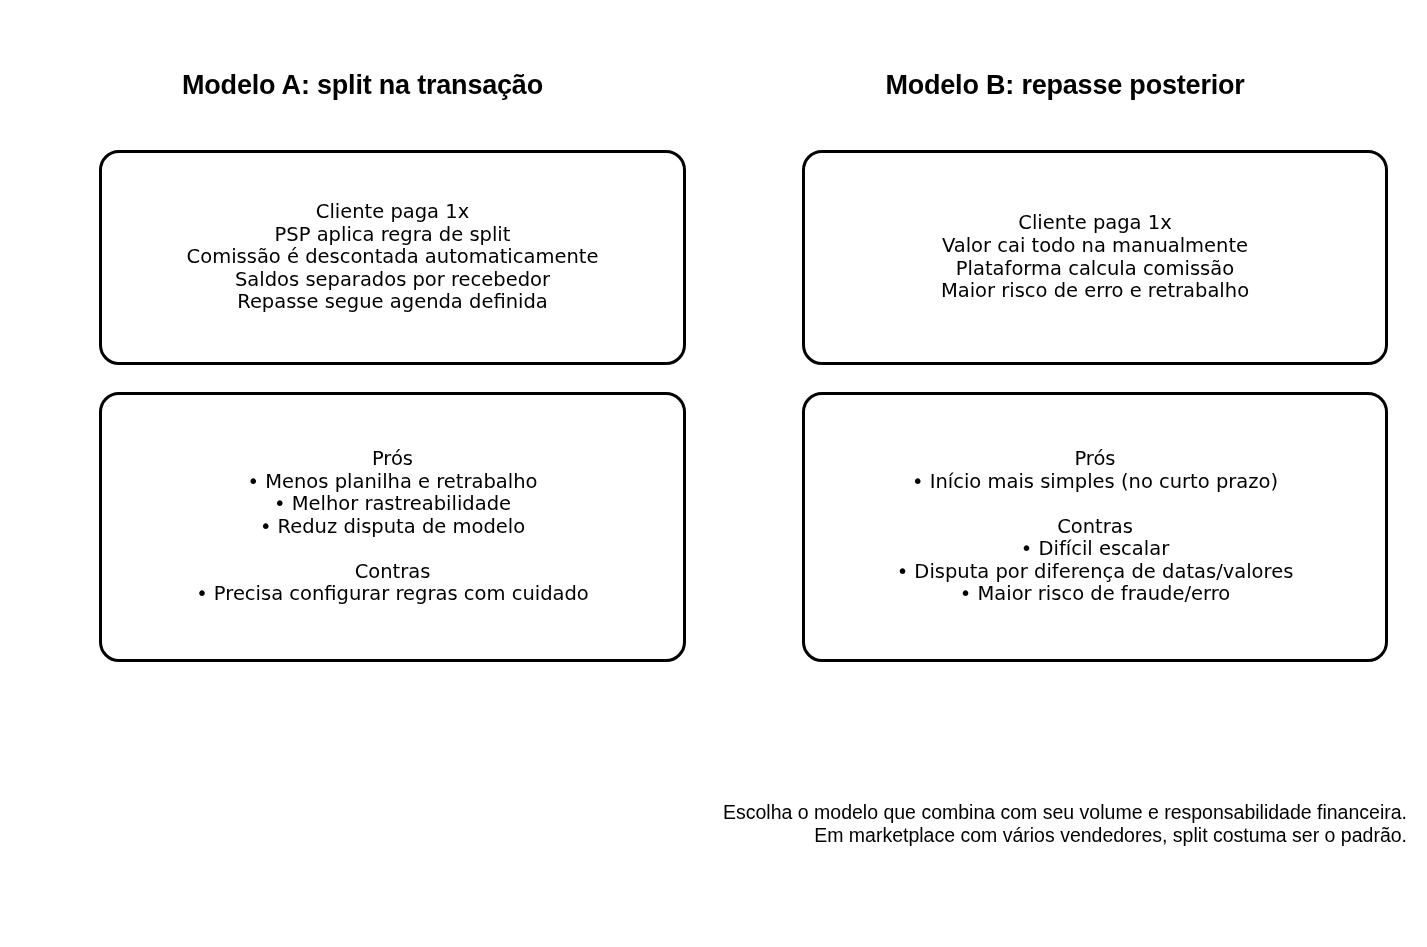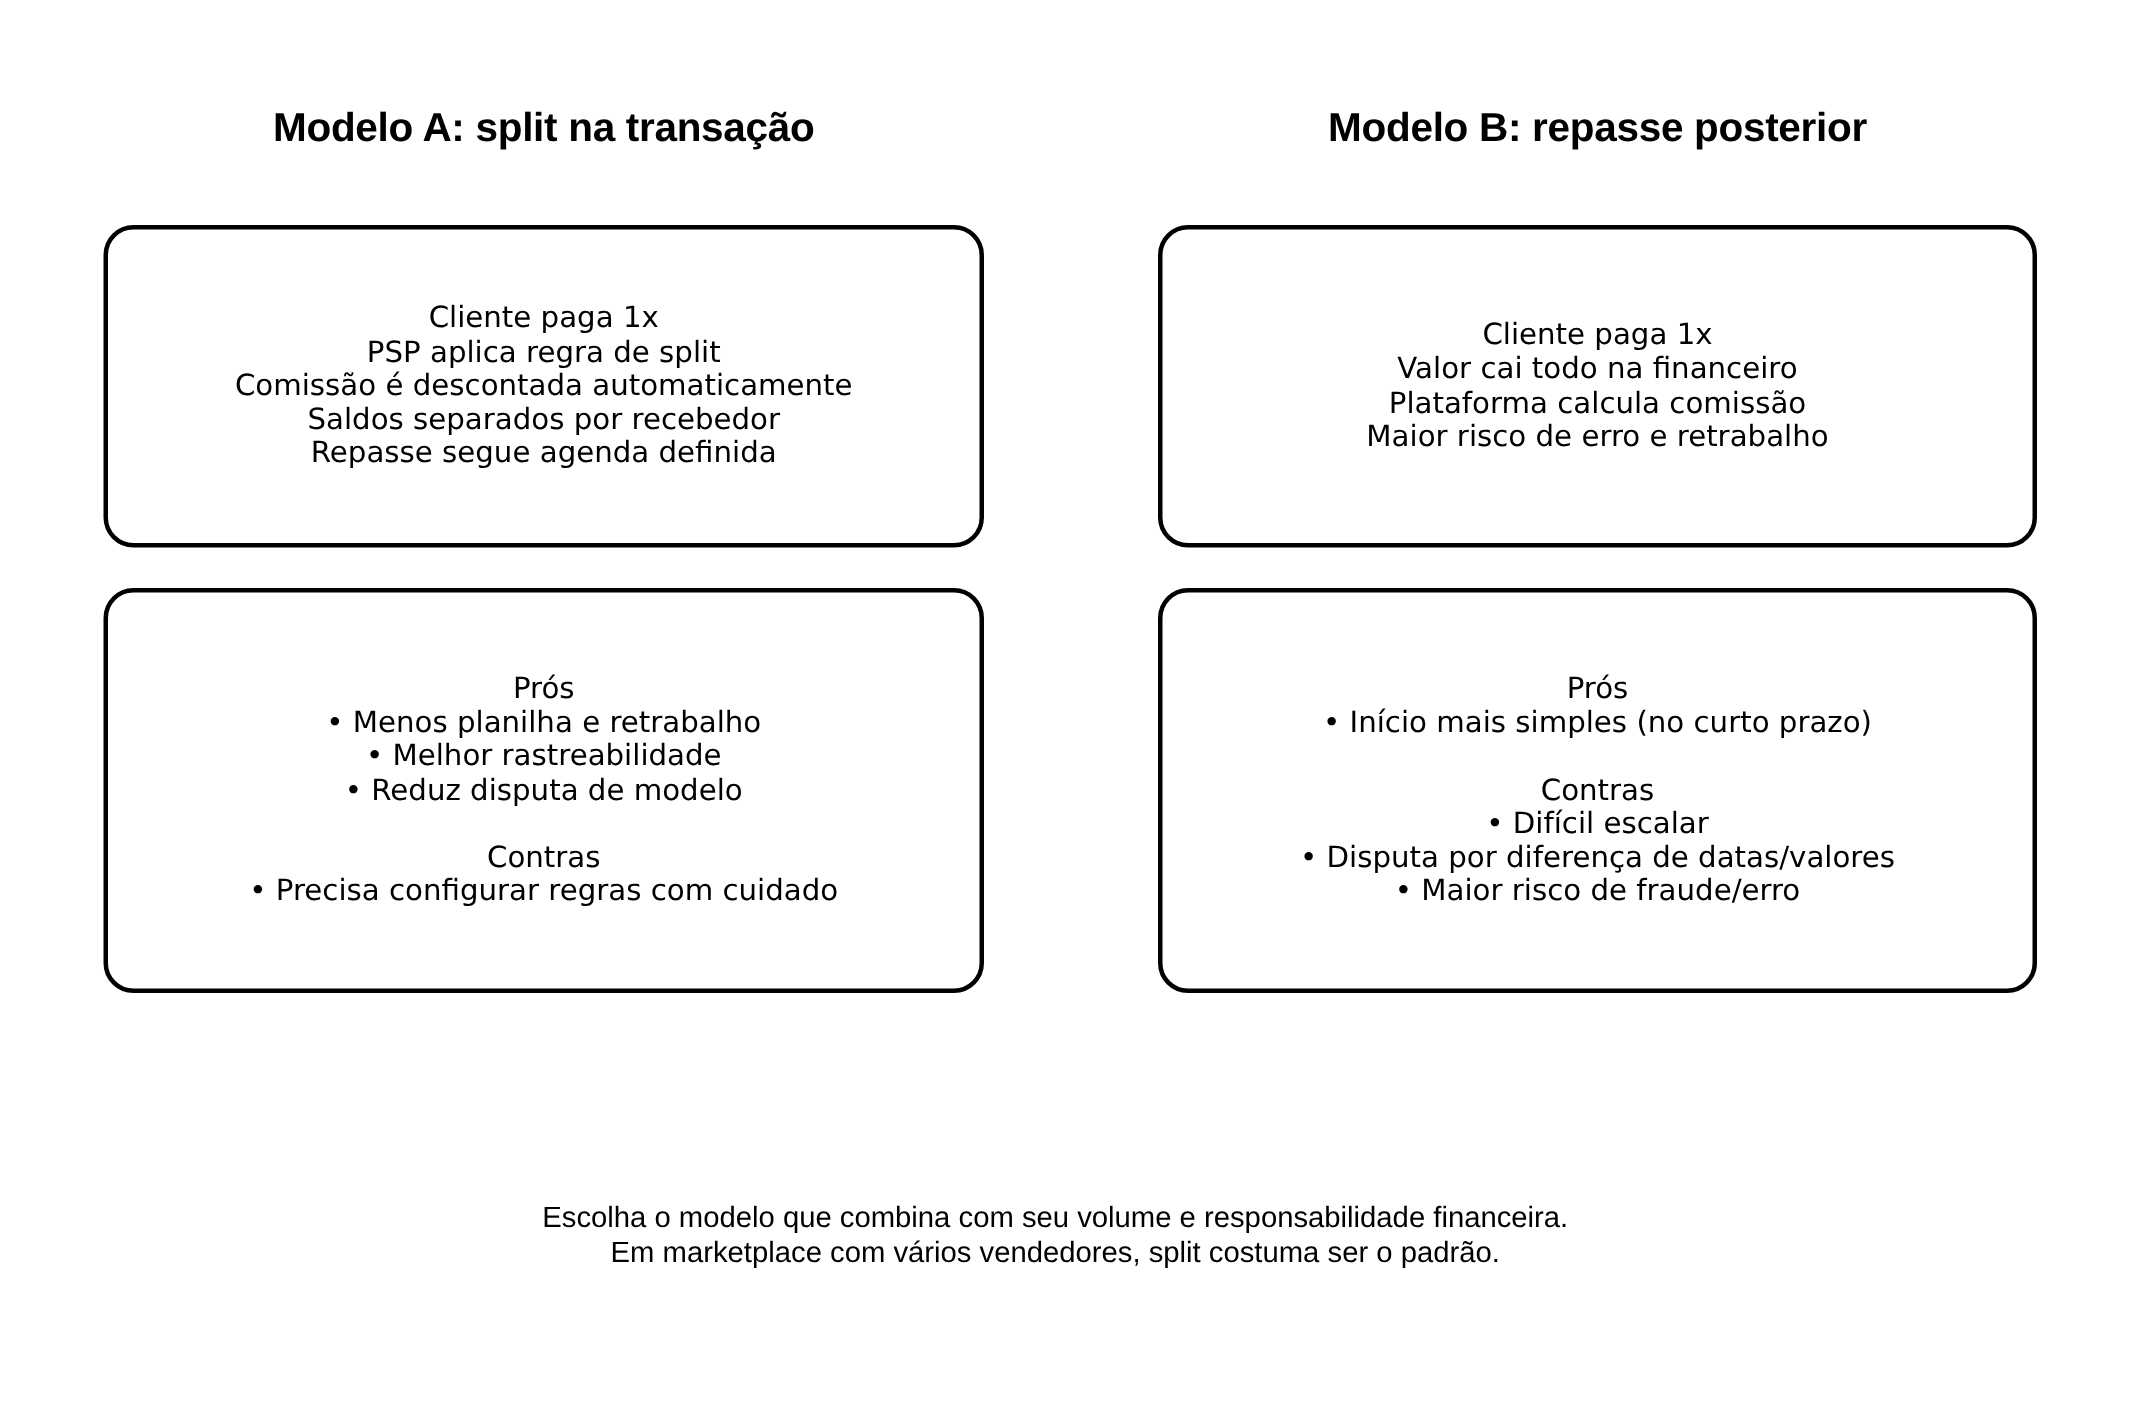--- a/index.html
+++ b/index.html
@@ -39,20 +39,21 @@
   
   .card {
     position: absolute;
     box-sizing: border-box;
     border: 3px solid #000000;
     border-radius: 20px;
     background: #ffffff;
     display: flex;
     align-items: center;
     justify-content: center;
+    margin-left: 30px;
   }
   #card-a-flow  { left: 69px;  top: 150px; width: 587px; height: 215px; }
   #card-b-flow  { left: 772px; top: 150px; width: 586px; height: 215px; }
   #card-a-proscons { left: 69px;  top: 392px; width: 587px; height: 270px; }
   #card-b-proscons { left: 772px; top: 392px; width: 586px; height: 270px; }
 
   .card-body {
     text-align: center;
     font-size: 19.5px;
     line-height: 22.6px;
@@ -67,21 +68,21 @@
   .card-line.spacer {
     height: 22.6px;
   }
 
   
   #footer-note {
     position: absolute;
     left: 0;
     width: 1407px;
     top: 801px;
-    text-align: center;
+    text-align: right;
     font-family: "Liberation Sans", sans-serif;
     font-size: 19.5px;
     line-height: 23px;
     color: #000000;
   }
   #footer-note .foot-line {
     display: block;
     white-space: nowrap;
   }
 </style>
@@ -100,21 +101,21 @@
         <span class="card-line">PSP aplica regra de split</span>
         <span class="card-line">Comissão é descontada automaticamente</span>
         <span class="card-line">Saldos separados por recebedor</span>
         <span class="card-line">Repasse segue agenda definida</span>
       </div>
   </div>
 
   <div class="card" id="card-b-flow">
     <div class="card-body">
         <span class="card-line">Cliente paga 1x</span>
-        <span class="card-line">Valor cai todo na financeiro</span>
+        <span class="card-line">Valor cai todo na manualmente</span>
         <span class="card-line">Plataforma calcula comissão</span>
         <span class="card-line">Maior risco de erro e retrabalho</span>
       </div>
   </div>
 
   <div class="card" id="card-a-proscons">
     <div class="card-body">
         <span class="card-line">Prós</span>
         <span class="card-line">• Menos planilha e retrabalho</span>
         <span class="card-line">• Melhor rastreabilidade</span>

